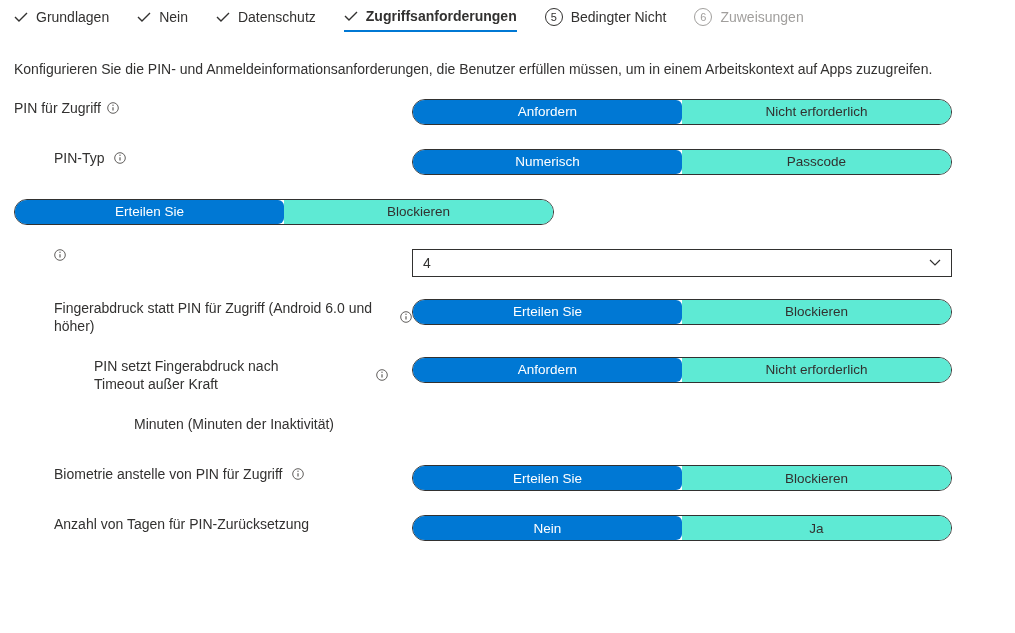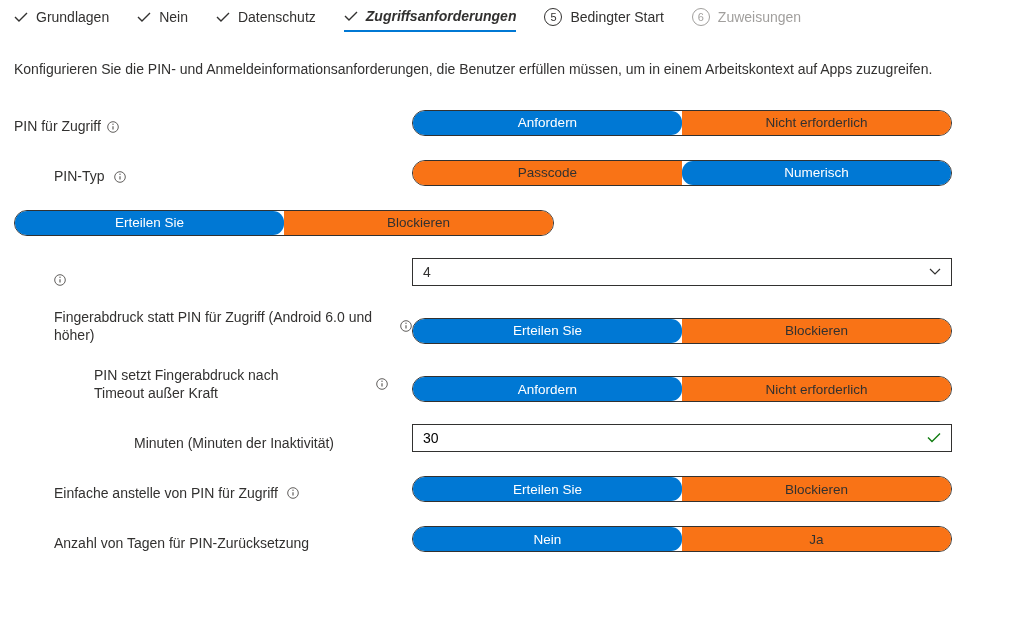--- a/index.html
+++ b/index.html
@@ -20,46 +20,45 @@
       display: flex;
       align-items: center;
       gap: 8px;
       color: #323130;
       cursor: pointer;
       padding-bottom: 6px;
     }
     .tab.active {
       font-weight: 600;
       border-bottom: 2px solid #0078d4;
-      font-style: italic;
     }
     .tab.disabled {
       color: #a19f9d;
     }
     .check-icon {
       width: 14px;
       height: 11px;
     }
     .step-num {
       display: inline-flex;
       align-items: center;
       justify-content: center;
       width: 18px;
       height: 18px;
       border: 1px solid currentColor;
       border-radius: 50%;
       font-size: 11px;
     }
     .description {
-      margin-bottom: 28px;
+      margin-bottom: 19px;
       line-height: 1.4;
     }
     .form-row {
       display: flex;
-      align-items: flex-end;
+      align-items: flex-start;
       margin-bottom: 22px;
       min-height: 28px;
     }
     .form-label {
       display: flex;
       align-items: center;
       gap: 6px;
       flex: 0 0 398px;
     }
     .form-control {
@@ -84,27 +83,27 @@
       height: 26px;
       width: 100%;
     }
     .seg-opt {
       flex: 1;
       display: flex;
       align-items: center;
       justify-content: center;
       font-size: 13.5px;
       cursor: pointer;
-      background: #f97316;
+      background: #5eead4;
       color: #323130;
     }
     .seg-opt.selected {
       background: #0078d4;
       color: #fff;
-      border-radius: 11px;
+      border-radius: 6px;
     }
     .select-box {
       position: relative;
       border: 1px solid #323130;
       height: 28px;
       display: flex;
       align-items: center;
       padding: 0 10px;
       cursor: pointer;
     }
@@ -184,21 +183,21 @@
     <span>Datenschutz</span>
   </div>
   <div class="tab active">
     <svg class="check-icon">
         <use href="#check-mark"></use>
       </svg>
     <span>Zugriffsanforderungen</span>
   </div>
   <div class="tab">
     <span class="step-num">5</span>
-    <span>Bedingter Start</span>
+    <span>Bedingter Nicht</span>
   </div>
   <div class="tab disabled">
     <span class="step-num">6</span>
     <span>Zuweisungen</span>
   </div>
 </div>
 
 <p class="description">Konfigurieren Sie die PIN- und Anmeldeinformationsanforderungen, die Benutzer erfüllen müssen, um in einem Arbeitskontext auf Apps zuzugreifen.</p>
 
 <div class="form-row">
@@ -218,22 +217,22 @@
 
 <div class="form-row">
   <div class="form-label indent-1">
     <span class="label-text">PIN-Typ</span>
     <svg class="info-icon">
         <use href="#info-circle"></use>
       </svg>
   </div>
   <div class="form-control">
     <div class="segmented">
+      <div class="seg-opt selected">Numerisch</div>
       <div class="seg-opt">Passcode</div>
-      <div class="seg-opt selected">Numerisch</div>
     </div>
   </div>
 </div>
 
 <div class="form-row">
   <div class="form-control">
     <div class="segmented">
       <div class="seg-opt selected">Erteilen Sie</div>
       <div class="seg-opt">Blockieren</div>
     </div>
@@ -283,33 +282,25 @@
       <div class="seg-opt selected">Anfordern</div>
       <div class="seg-opt">Nicht erforderlich</div>
     </div>
   </div>
 </div>
 
 <div class="form-row">
   <div class="form-label indent-3">
     <span class="label-text">Minuten (Minuten der Inaktivität)</span>
   </div>
-  <div class="form-control">
-    <div class="text-input-wrap">
-      <input class="text-input" type="text" value="30" style="">
-      <svg class="valid-check">
-          <use href="#check-mark-green"></use>
-        </svg>
-    </div>
-  </div>
-</div>
-
-<div class="form-row">
-  <div class="form-label indent-1">
-    <span class="label-text">Einfache anstelle von PIN für Zugriff</span>
+</div>
+
+<div class="form-row">
+  <div class="form-label indent-1">
+    <span class="label-text">Biometrie anstelle von PIN für Zugriff</span>
     <svg class="info-icon">
         <use href="#info-circle"></use>
       </svg>
   </div>
   <div class="form-control">
     <div class="segmented">
       <div class="seg-opt selected">Erteilen Sie</div>
       <div class="seg-opt">Blockieren</div>
     </div>
   </div>

